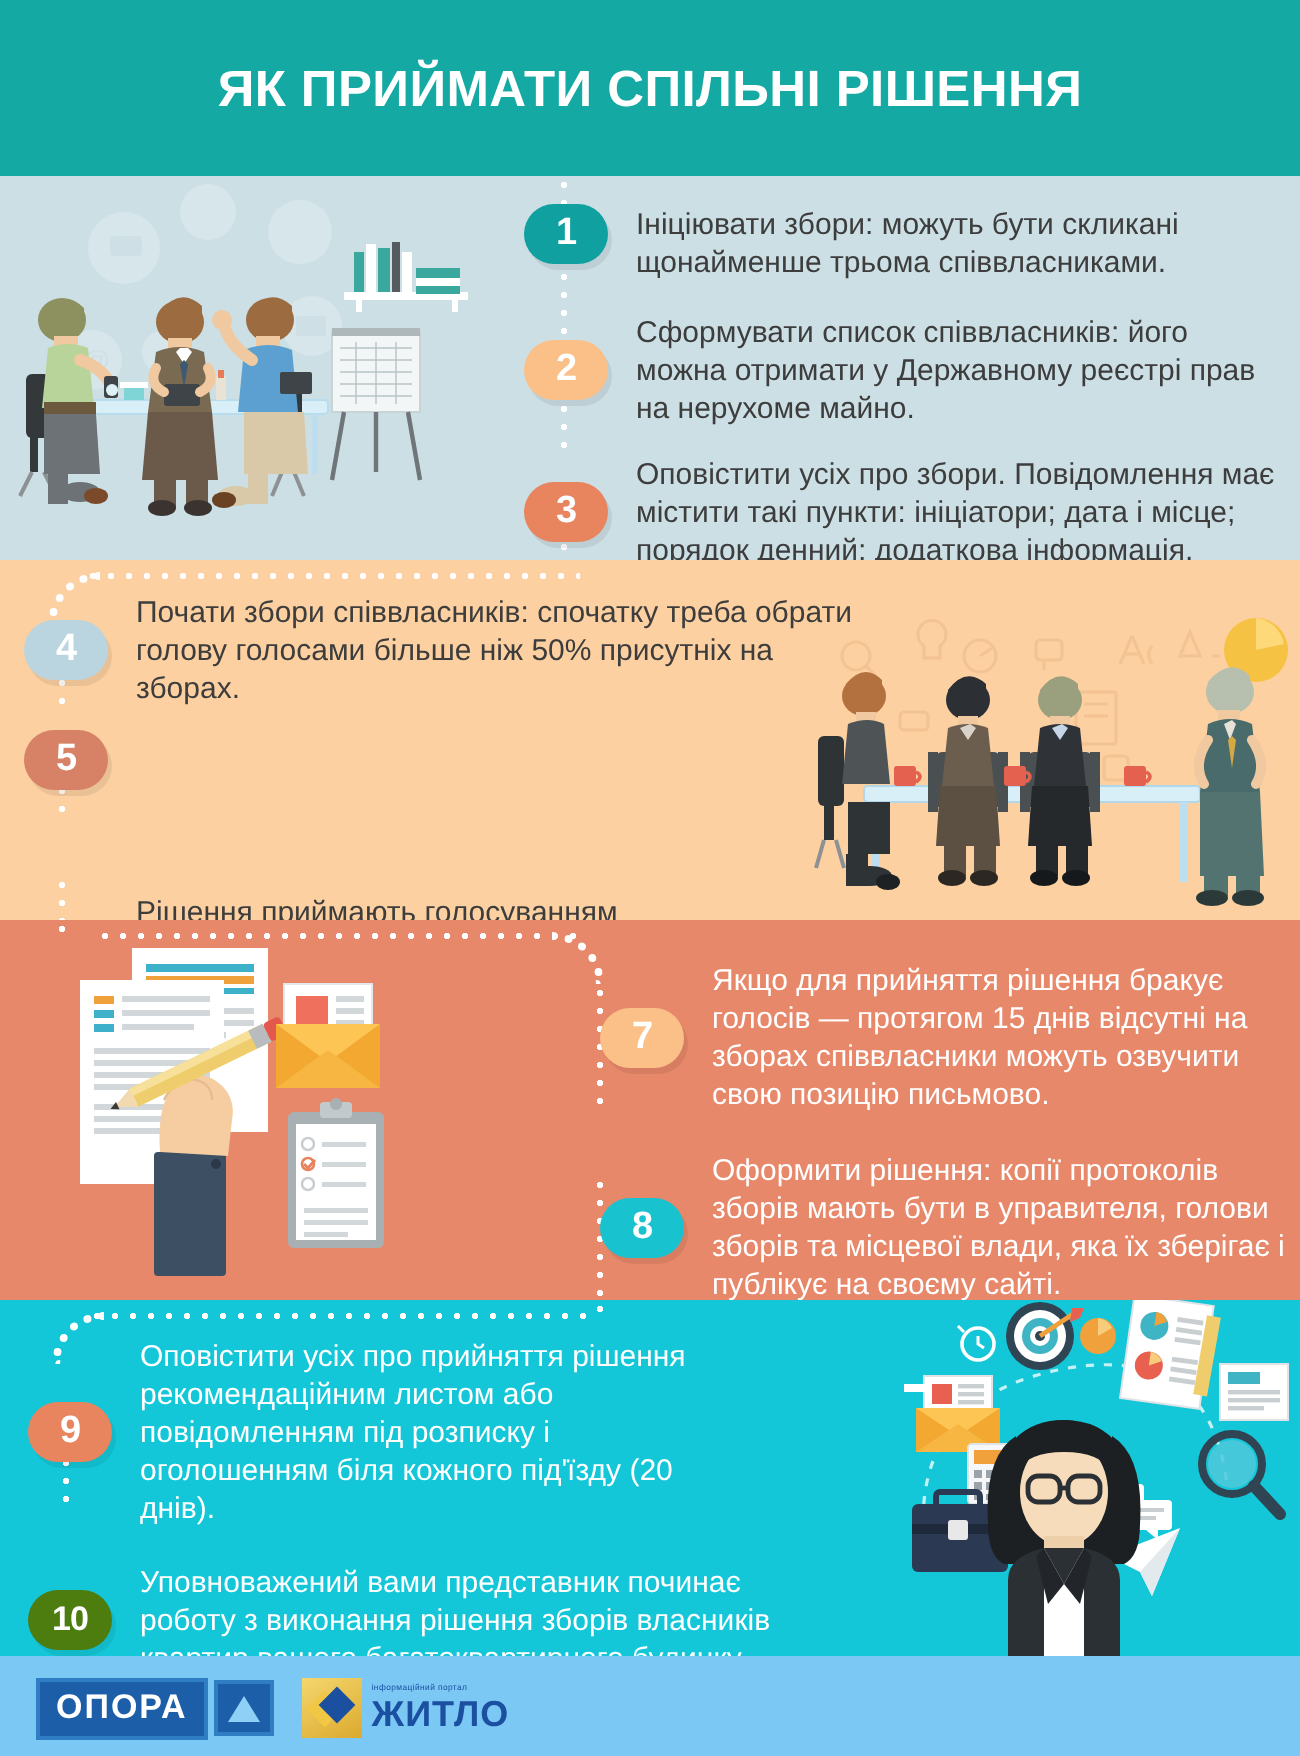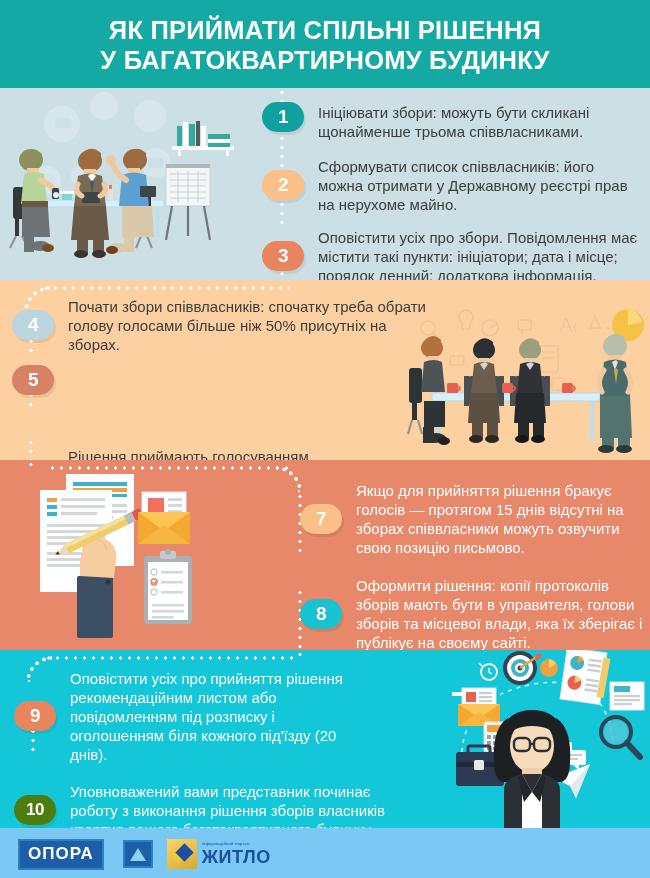--- a/index.html
+++ b/index.html
@@ -80,21 +80,21 @@
   
   .illus { position: absolute; }
 
   
   .footer {
     background: #7cc8f5;
     height: 52px;
     display: flex; align-items: center;
     padding-left: 18px; gap: 14px;
   }
-  .opora-logo { display: flex; align-items: center; gap: 19px; }
+  .opora-logo { display: flex; align-items: center; gap: 3px; }
   .opora-box {
     background: #1c5fa8; color: #ffffff;
     font-size: 17px; font-weight: bold; letter-spacing: 1px;
     padding: 3px 8px 4px 8px;
     border: 2px solid #2f7ec4;
   }
   .opora-tri {
     background: #1c5fa8; border: 2px solid #2f7ec4;
     width: 30px; height: 28px;
     display: flex; align-items: center; justify-content: center;
@@ -120,21 +120,20 @@
   .zh-big { font-size: 18px; font-weight: bold; color: #1b4fa0; letter-spacing: 0.5px; display:block;}
 </style>
 </head>
 <body>
 
 <div class="page">
 
   <div class="header">
     <h1>
       <span>ЯК ПРИЙМАТИ СПІЛЬНІ РІШЕННЯ</span>
-      <span class="ln2">У БАГАТОКВАРТИРНОМУ БУДИНКУ</span>
     </h1>
   </div>
 
   <div class="section sec1">
 
     <div class="illus" style="left:0px; top:0px; width:262px; height:192px;">
 
       <svg width="262" height="192" style="position:absolute;left:0;top:0;">
         <g opacity="0.22" fill="#ffffff">
           <circle cx="62" cy="36" r="18"></circle>

